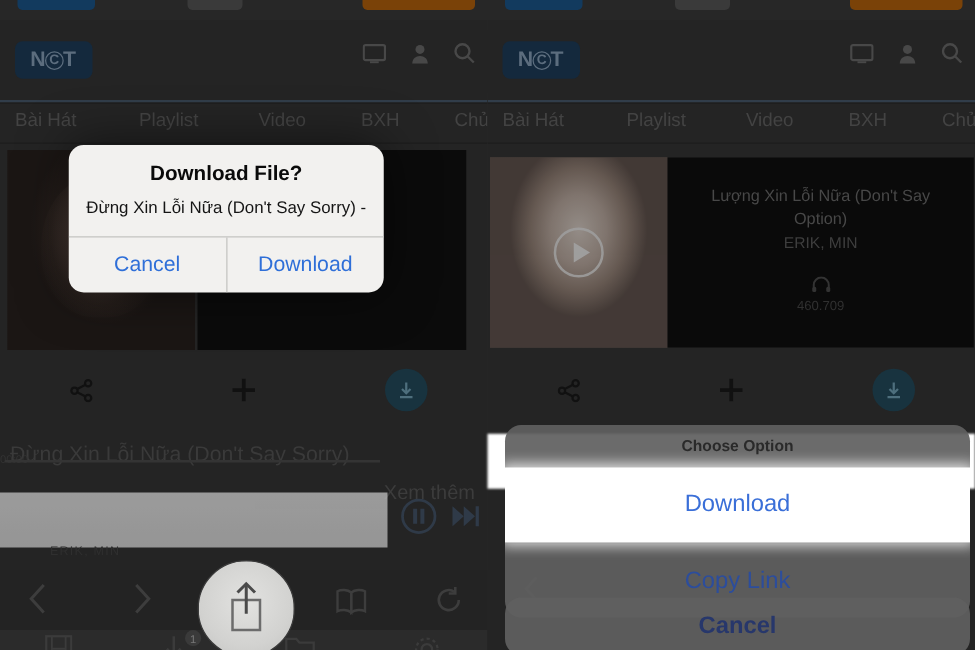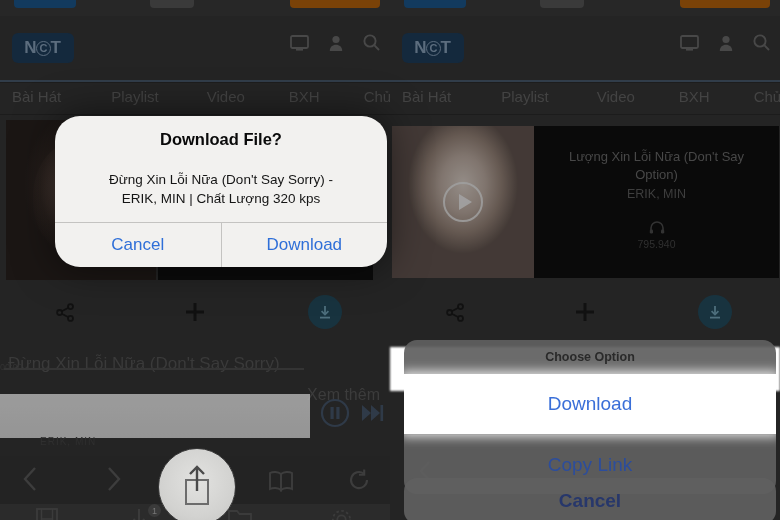--- a/index.html
+++ b/index.html
@@ -118,27 +118,27 @@
     position:absolute; left:144px; top:110px; width:245px; height:152px; background:#0a0a0a;
     text-align:center; padding-top:22px;
   }
   .r-title { color:#484848; font-size:13px; line-height:18px; }
   .r-artist { color:#3e3e3e; font-size:12.5px; margin-top:3px; }
   .r-hp { margin-top:20px; color:#333; font-size:11px; }
   .r-count { color:#303030; font-size:10.5px; margin-top:2px; }
 
   
   .ios-alert {
-    position:absolute; left:55px; top:116px; width:332px;
-    background:#f2f1ef; border-radius:25px; overflow:hidden; z-index:20;
+    position:absolute; left:55px; top:116px; width:252px;
+    background:#f2f1ef; border-radius:12px; overflow:hidden; z-index:20;
     box-shadow:0 0 40px rgba(0,0,0,.55);
   }
   .ios-alert .ia-body { padding:14px 14px 14px; text-align:center; }
   .ia-title { font-size:16.5px; font-weight:bold; color:#0a0a0a; }
-  .ia-msg { font-size:13.5px; color:#151515; line-height:19px; margin-top:21px; }
+  .ia-msg { font-size:13.5px; color:#151515; line-height:19px; margin-top:7px; }
   .ia-hr { height:1px; background:#c4c3c1; }
   .ia-buttons { display:flex; height:44px; }
   .ia-btn {
     flex:1; display:flex; align-items:center; justify-content:center;
     color:#2f6fd8; font-size:17px;
   }
   .ia-vr { width:1px; background:#c4c3c1; }
 
   
   .sheet-group {
@@ -396,21 +396,21 @@
       <div class="r-title">Lượng Xin Lỗi Nữa (Don't Say</div>
       <div class="r-title">Option)</div>
       <div class="r-artist">ERIK, MIN</div>
       <div class="r-hp">
         <svg width="16" height="13" viewBox="0 0 16 13">
             <path d="M2 9V7a6 6 0 0 1 12 0v2" fill="none" stroke="currentColor" stroke-width="1.6"></path>
             <rect x="0.8" y="8.4" width="3.2" height="4.2" rx="1.3" fill="currentColor"></rect>
             <rect x="12" y="8.4" width="3.2" height="4.2" rx="1.3" fill="currentColor"></rect>
           </svg>
       </div>
-      <div class="r-count">795.940</div>
+      <div class="r-count">460.709</div>
     </div>
 
     <div class="action-row">
       <div class="slot">
         <svg width="19" height="19" viewBox="0 0 19 19">
             <circle cx="14.5" cy="3.6" r="2.5" fill="none" stroke="currentColor" stroke-width="1.8"></circle>
             <circle cx="14.5" cy="15.4" r="2.5" fill="none" stroke="currentColor" stroke-width="1.8"></circle>
             <circle cx="3.6" cy="9.5" r="2.5" fill="none" stroke="currentColor" stroke-width="1.8"></circle>
             <line x1="5.8" y1="8.2" x2="12.4" y2="4.8" stroke="currentColor" stroke-width="1.8"></line>
             <line x1="5.8" y1="10.8" x2="12.4" y2="14.2" stroke="currentColor" stroke-width="1.8"></line>
@@ -439,21 +439,20 @@
             <path d="M11 2L3 11l8 9" fill="none" stroke="currentColor" stroke-width="2.2"></path>
           </svg>
       </span>
     </div>
   </div>
 
   <div class="ios-alert">
     <div class="ia-body">
       <div class="ia-title">Download File?</div>
       <div class="ia-msg">Đừng Xin Lỗi Nữa (Don't Say Sorry) -</div>
-      <div class="ia-msg" style="margin-top:0;">ERIK, MIN | Chất Lượng 320 kps</div>
     </div>
     <div class="ia-hr"></div>
     <div class="ia-buttons">
       <div class="ia-btn">Cancel</div>
       <div class="ia-vr"></div>
       <div class="ia-btn">Download</div>
     </div>
   </div>
 
   <div class="sheet-hl-bleed"></div>

